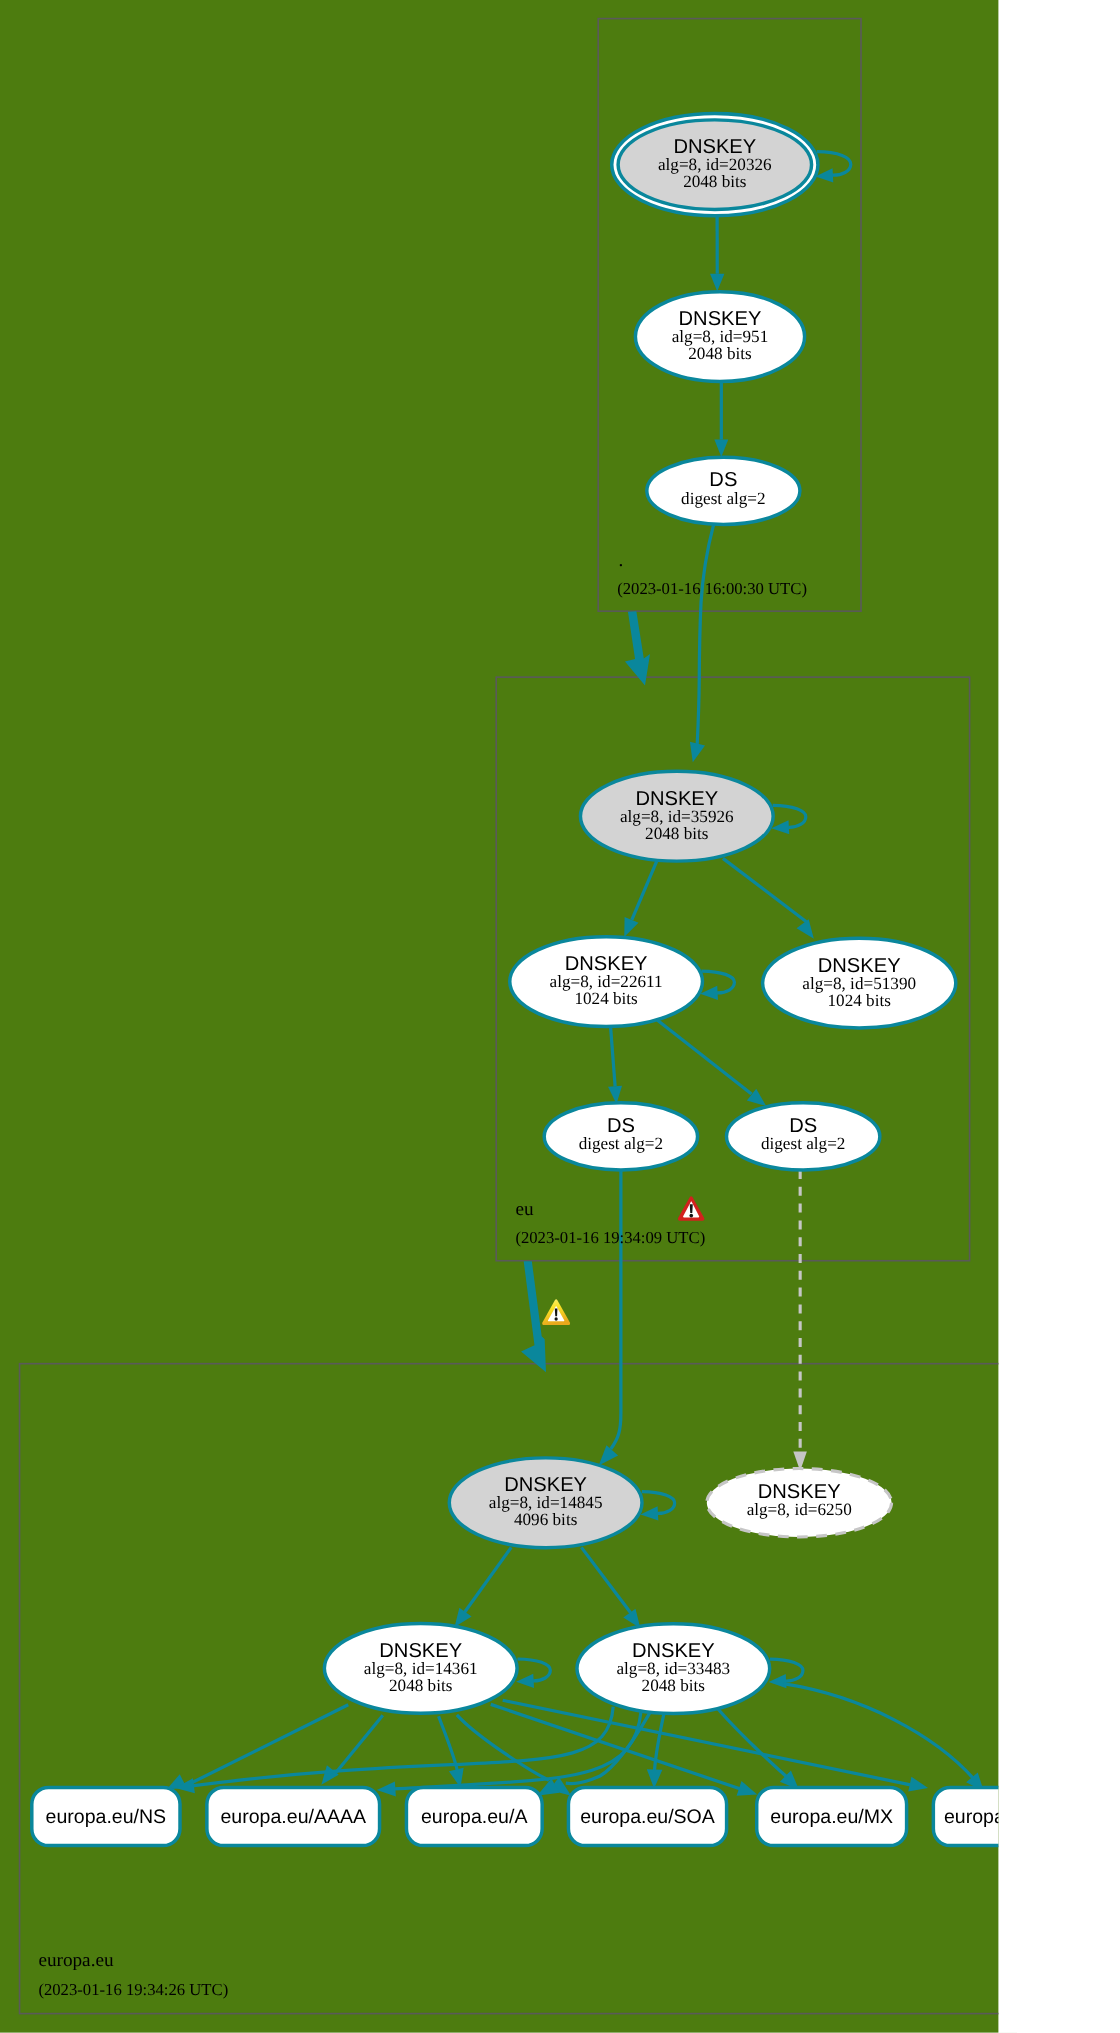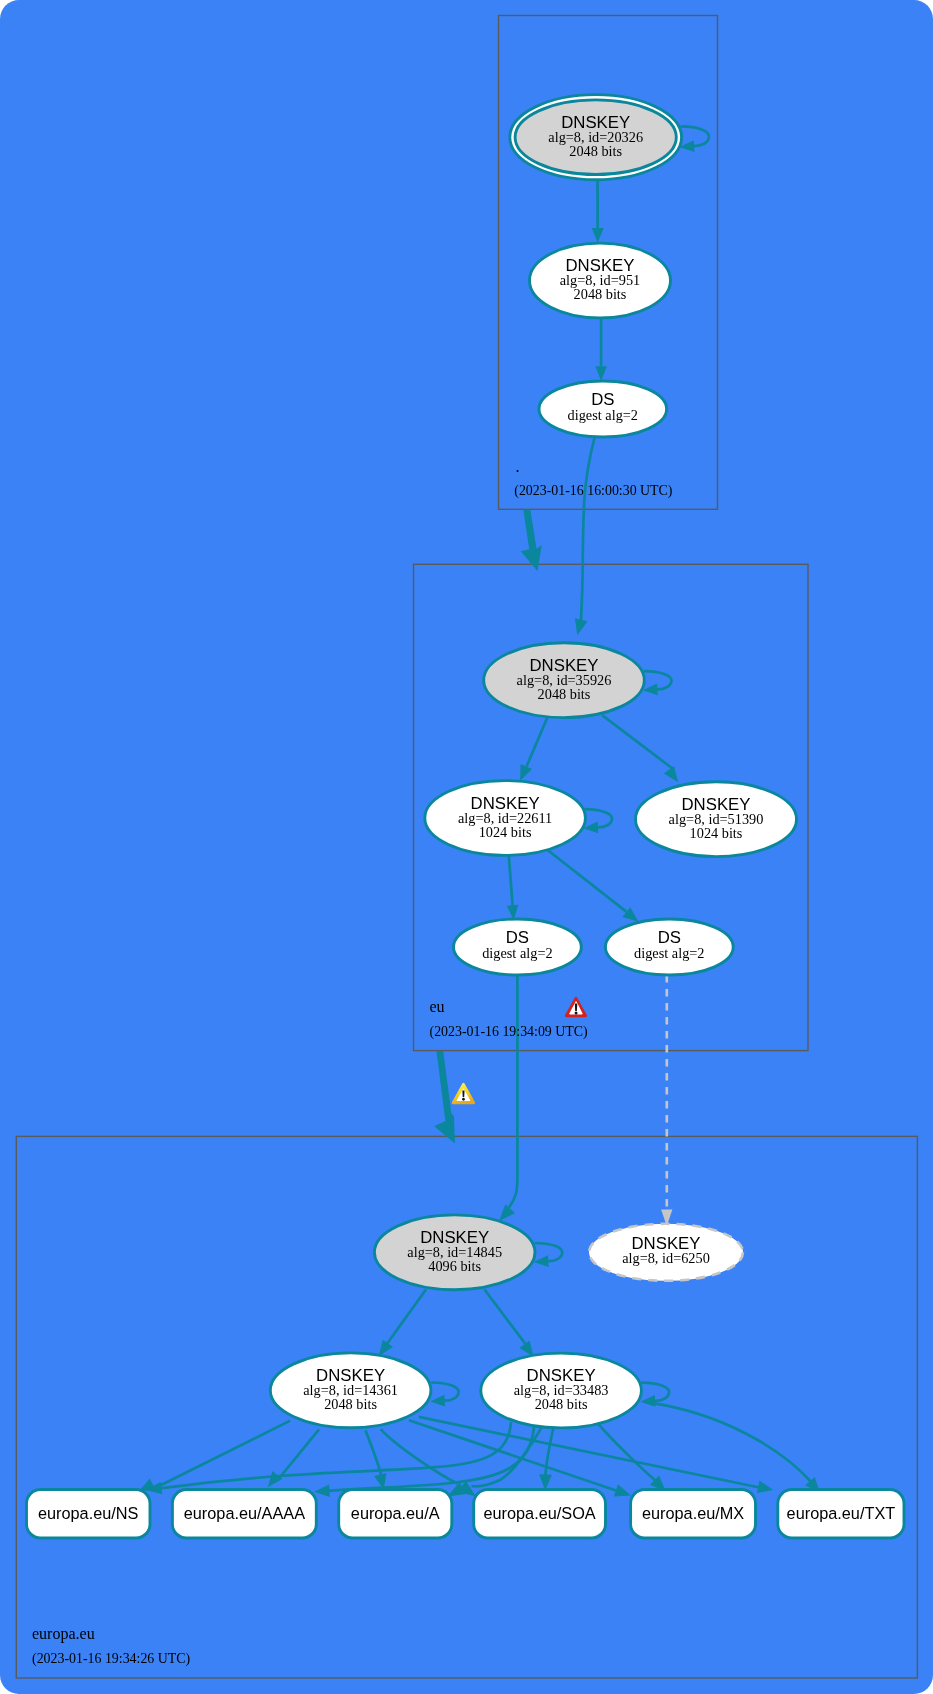--- a/index.html
+++ b/index.html
@@ -1,17 +1,17 @@
 <!DOCTYPE html>
 <html><head>
 <meta charset="utf-8">
 <title>DNSSEC Authentication Chain</title>
 <style>
   html,body{margin:0;padding:0;background:#ffffff;}
-  #page{position:relative;width:933px;height:1694px;background:#3b82f6;overflow:hidden;border-radius:19px;}
+  #page{position:relative;width:832px;height:1694px;background:#4d7c0f;overflow:hidden;}
   #root{display:block;position:absolute;left:0;top:0;}
   .zbox{fill:none;stroke:#5a5a5a;stroke-width:1.35;}
   .ell-teal{stroke:#0a879c;stroke-width:2.9;}
   .fill-grey{fill:#d3d3d3;}
   .fill-white{fill:#ffffff;}
   .ell-dash{fill:#ffffff;stroke:#c6c6c6;stroke-width:2.6;stroke-dasharray:9,7;}
   .edge{fill:none;stroke:#0a879c;stroke-width:2.7;stroke-linecap:butt;}
   .edge-grey{fill:none;stroke:#c6c6c6;stroke-width:2.6;stroke-dasharray:7.5,6.5;}
   .ahead{fill:#0a879c;stroke:none;}
   .ahead-grey{fill:#c6c6c6;stroke:none;}

